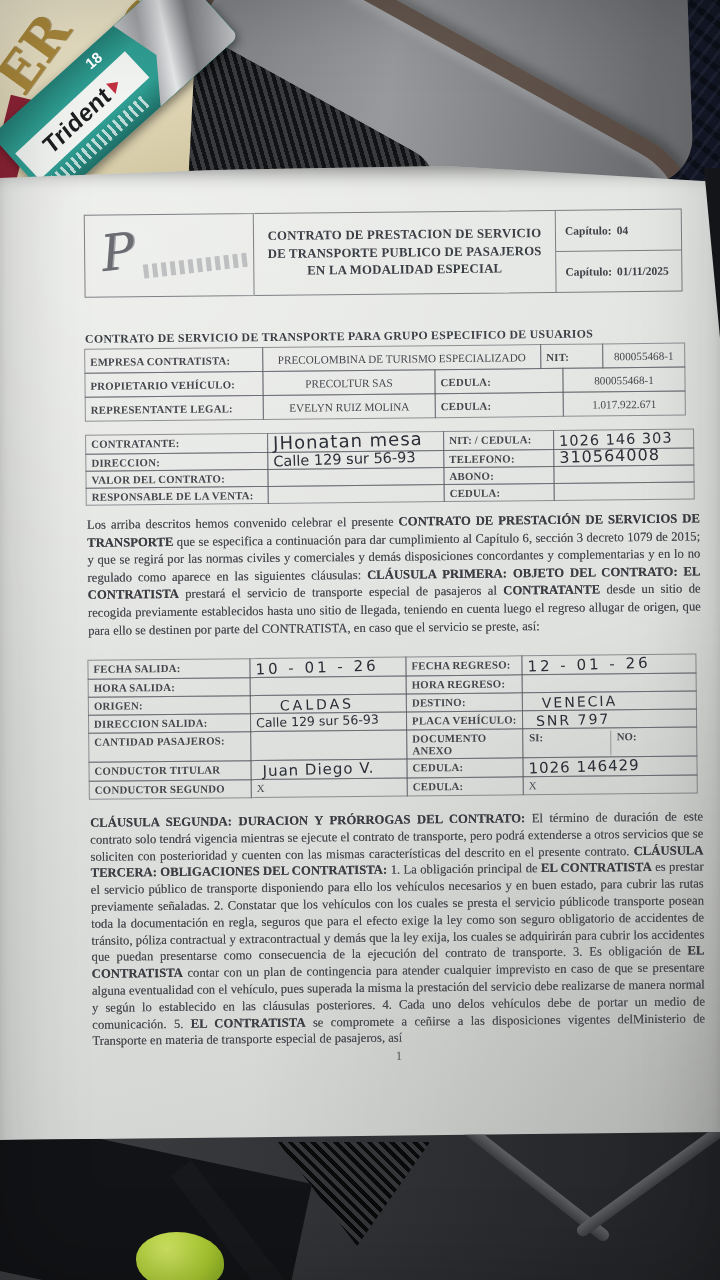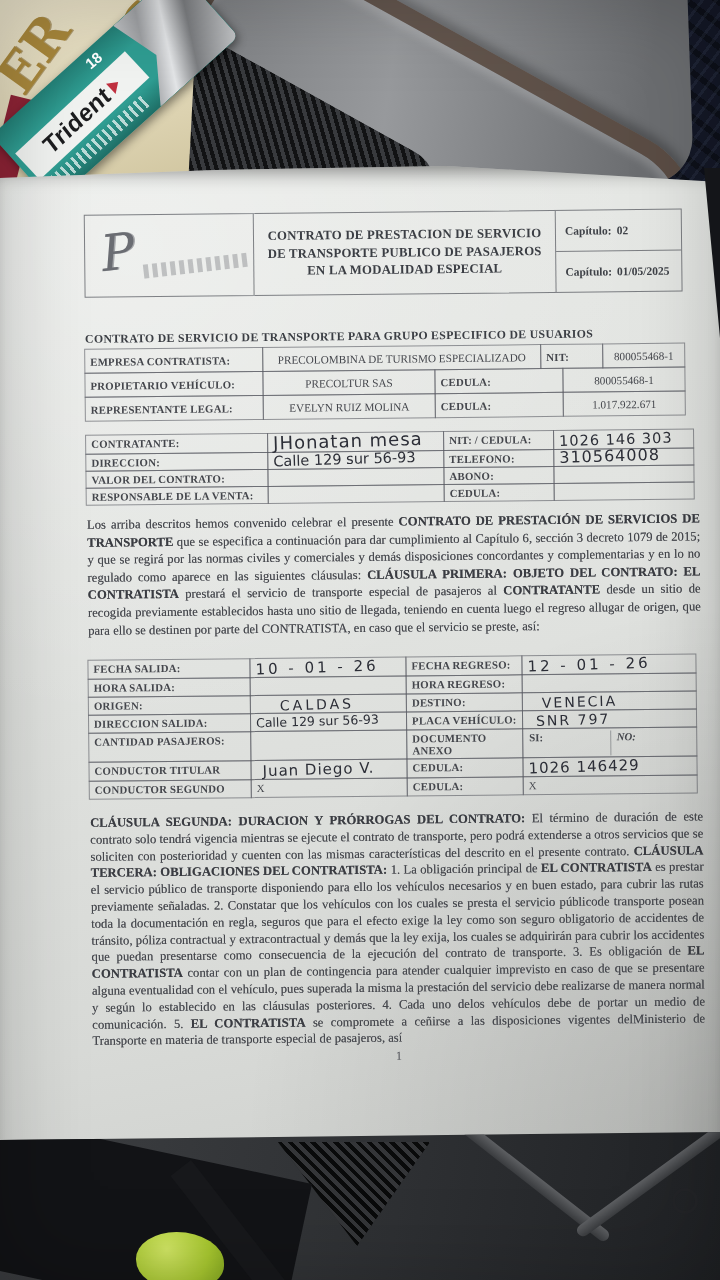--- a/index.html
+++ b/index.html
@@ -118,21 +118,21 @@
   .t-company .c-value,.t-company .c-value2{justify-content:center;font-size:11.2px;}
   .t-client{left:88px;top:433px;width:608px;}
   .t-client .trow{grid-template-columns:182px 176px 110px 1fr;}
   .t-client .cell{min-height:18px;}
   .t-trip{left:88px;top:658px;width:608px;}
   .t-trip .trow{grid-template-columns:162px 156px 116px 1fr;}
   .t-trip .cell{min-height:19px;}
   .t-trip .trow.r4 .cell{min-height:30px;}
   .cell.split{display:grid;grid-template-columns:1fr 1fr;padding:2px 0 1px;}
   .cell.split span{padding-left:6px;font-weight:bold;}
-  .cell.split .no{border-left:1px solid rgba(88,91,98,.5);font-style:italic;}
+  .cell.split .no{border-left:1px solid rgba(88,91,98,.5);}
 
   .hw{font-family:"DejaVu Sans",sans-serif;color:#2c2e37;display:inline-block;
         transform:rotate(-1.2deg);line-height:1;}
   .t-client .r0 .c-value .hw{font-size:18px;margin-top:-3px;letter-spacing:1px;}
   .t-client .r1 .c-value .hw{font-size:14.5px;margin-top:-3px;}
   .t-client .r0 .c-value2 .hw{font-size:14.5px;letter-spacing:1px;}
   .t-client .r1 .c-value2 .hw{font-size:16px;margin-top:-3px;letter-spacing:1px;}
   .t-trip .r0 .c-value .hw{font-size:15px;letter-spacing:3px;}
   .t-trip .r0 .c-value2 .hw{font-size:15px;letter-spacing:3px;}
   .t-trip .r2 .c-value .hw{font-size:14px;letter-spacing:3px;margin-left:24px;}
@@ -191,25 +191,25 @@
         <span class="logo-flourish"></span>
       </div>
       <div class="hdr-cell hdr-title">
         <div>CONTRATO DE PRESTACION DE SERVICIO</div>
         <div>DE TRANSPORTE PUBLICO DE PASAJEROS</div>
         <div>EN LA MODALIDAD ESPECIAL</div>
       </div>
       <div class="hdr-cell hdr-ver">
         <div class="hdr-ver-row">
           <span>Capítulo:</span>
-          <span>02</span>
+          <span>04</span>
         </div>
         <div class="hdr-ver-row">
           <span>Capítulo:</span>
-          <span>01/05/2025</span>
+          <span>01/11/2025</span>
         </div>
       </div>
     </div>
 
     <div class="blk sect-title">CONTRATO DE SERVICIO DE TRANSPORTE PARA GRUPO ESPECIFICO DE USUARIOS</div>
 
     <div class="blk dtable t-company">
         <div class="trow r0">
           <div class="cell c-label">EMPRESA CONTRATISTA:</div>
           <div class="cell c-value">PRECOLOMBINA DE TURISMO ESPECIALIZADO</div>

